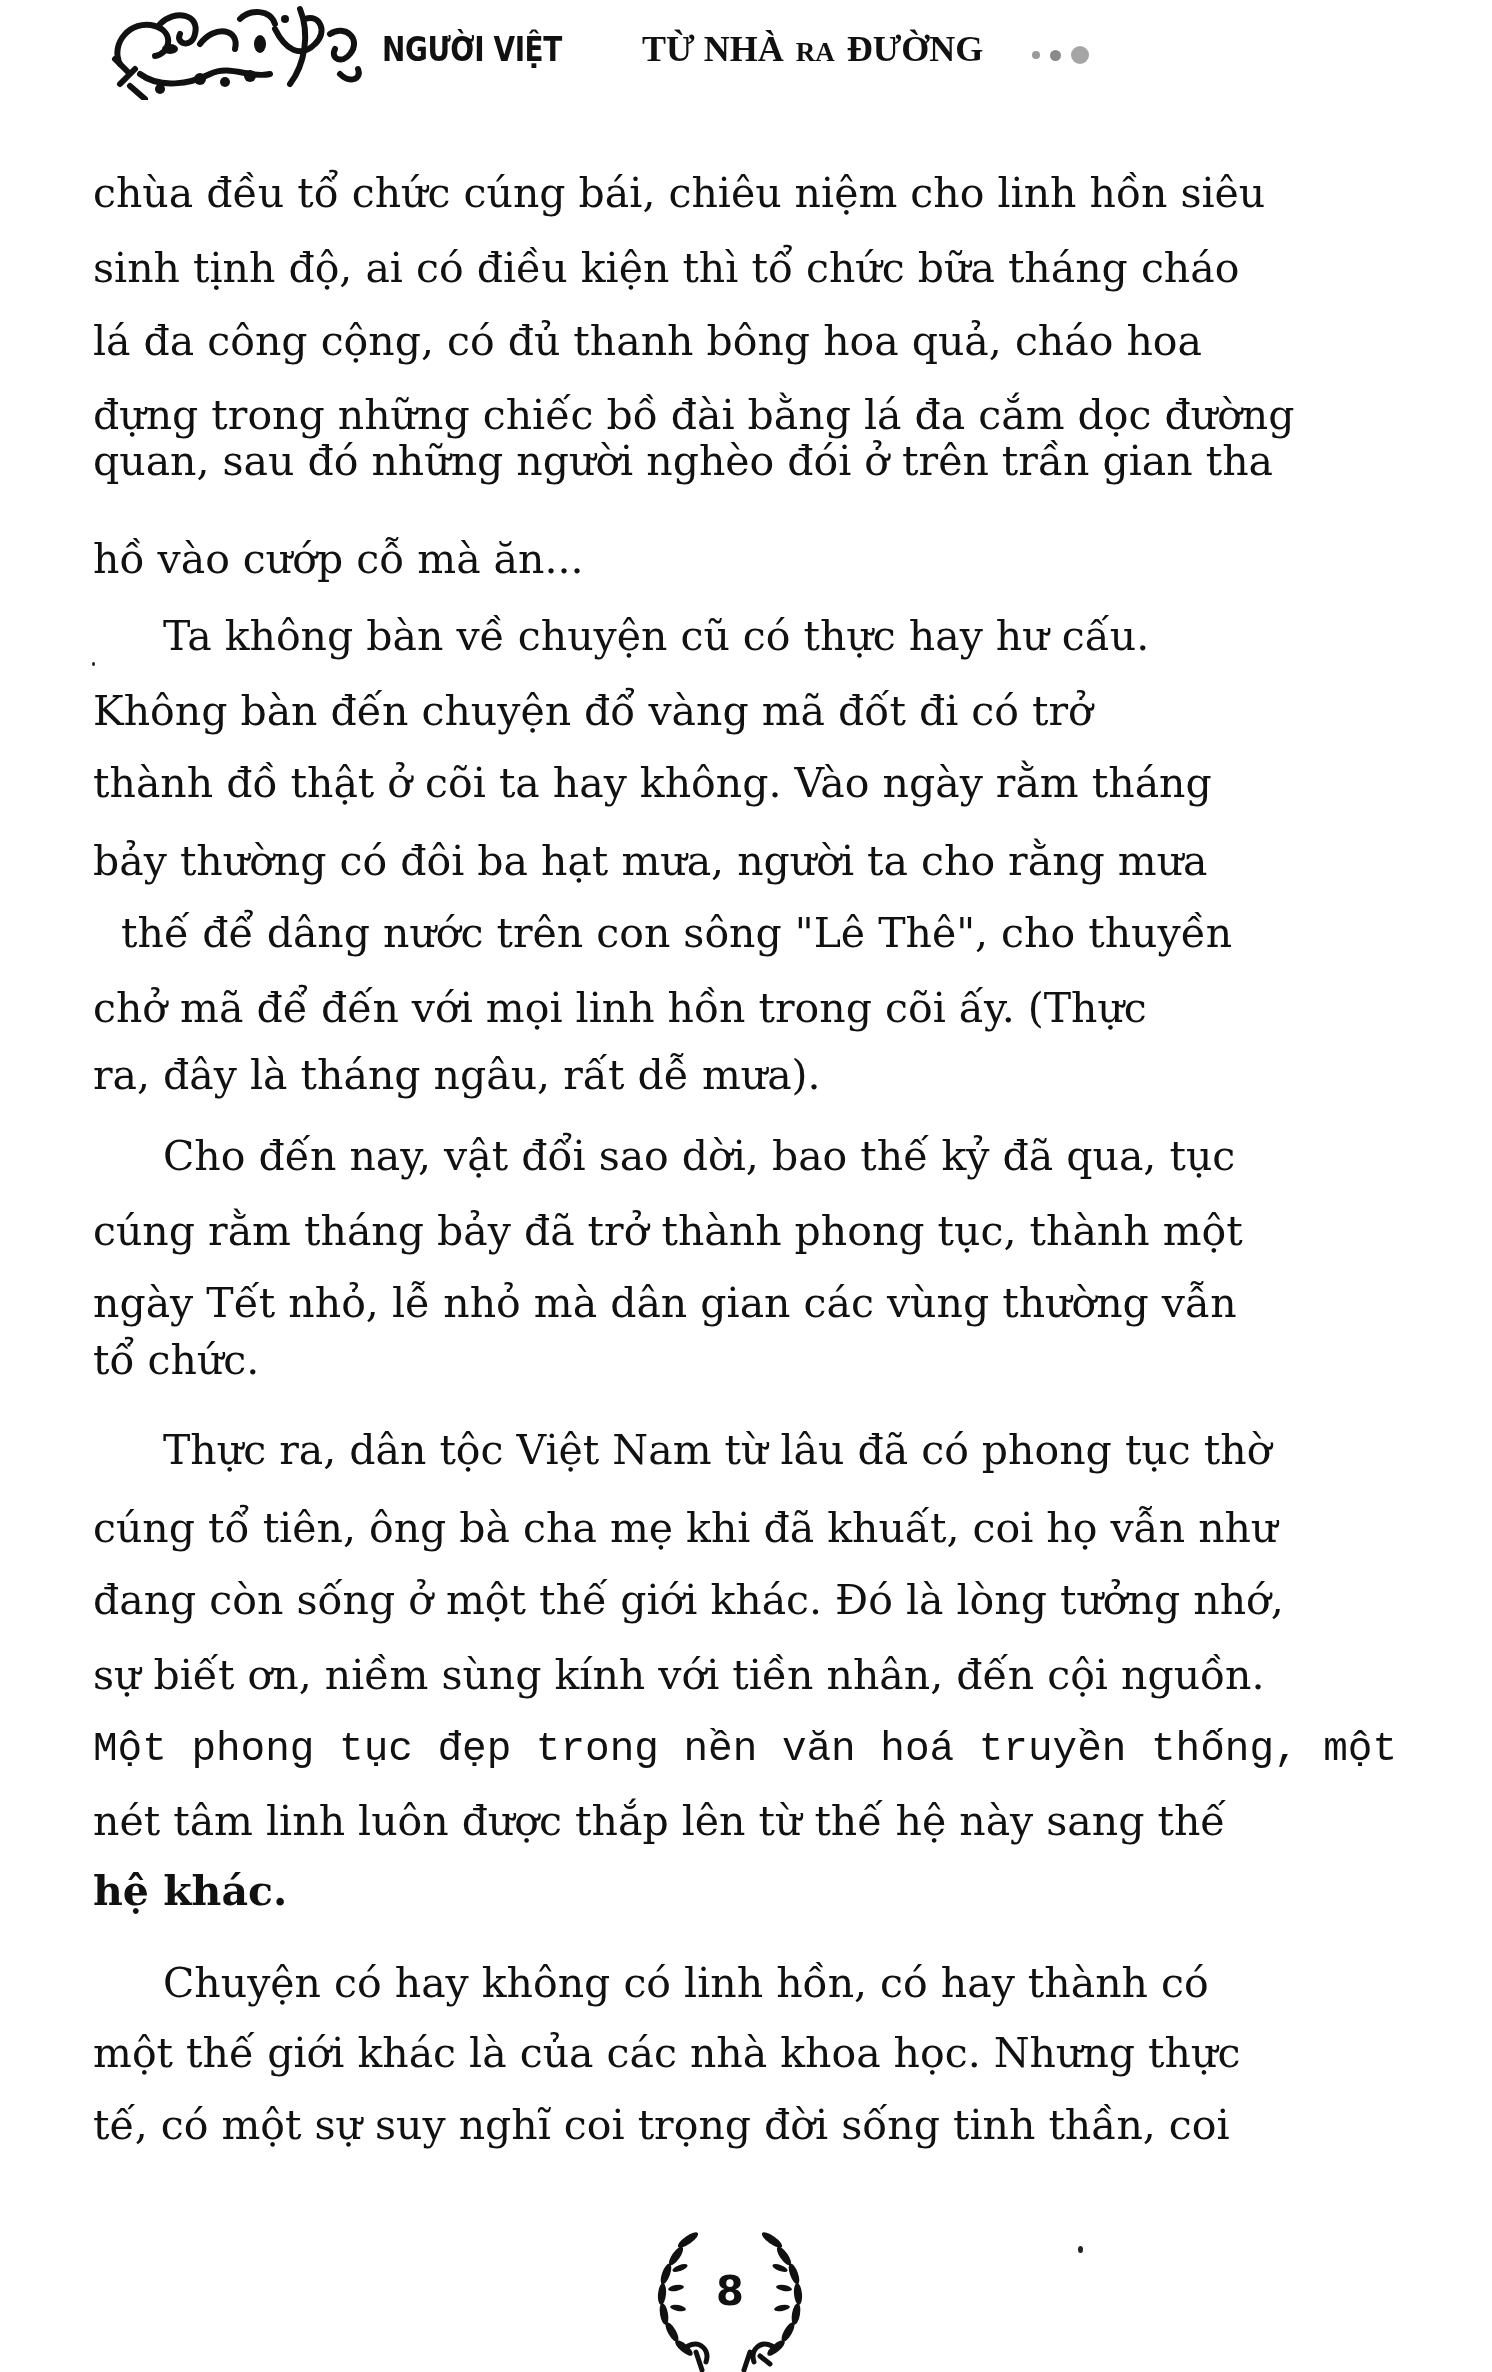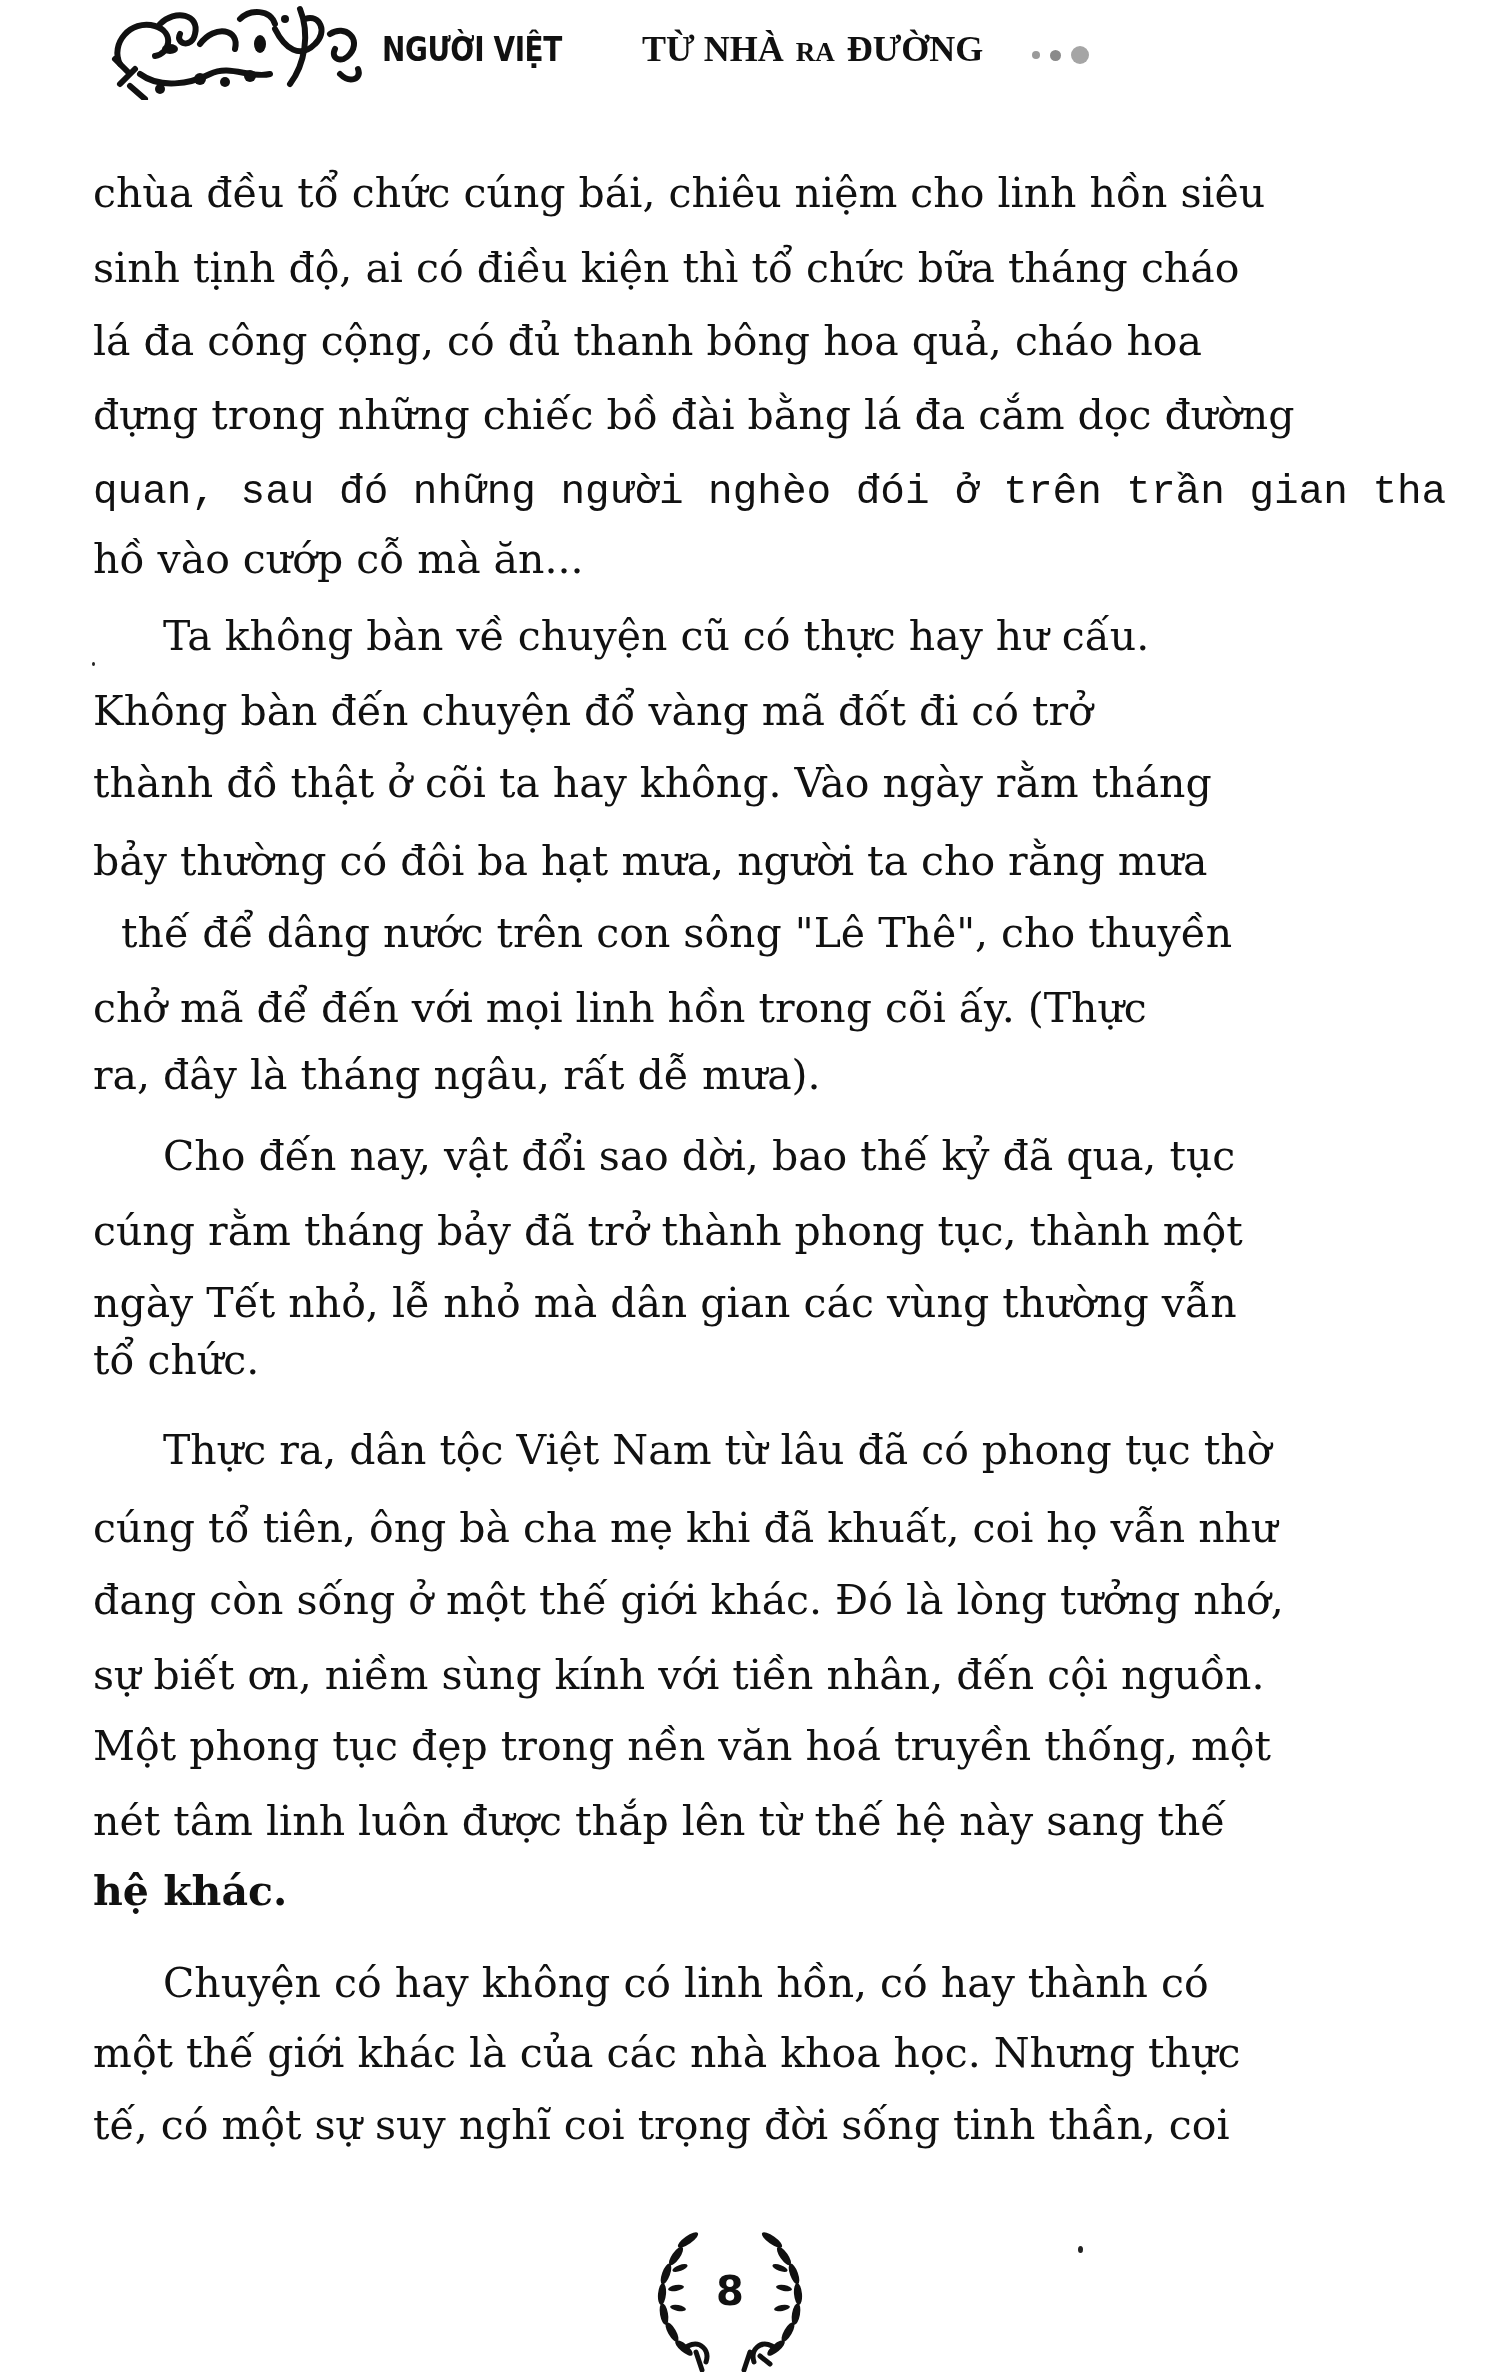--- a/index.html
+++ b/index.html
@@ -63,38 +63,38 @@
     <span class="dot" style="width:11px;height:11px;background:#8a8a8a;"></span>
     <span class="dot" style="width:18px;height:18px;background:#a5a5a5;"></span>
   </div>
 </div>
 
 <div id="body-text">
     <div class="line" style="top: 165px; white-space: nowrap; text-align-last: left;"><span style="white-space: nowrap; word-spacing: 0px;">chùa đều tổ chức cúng bái, chiêu niệm cho linh hồn siêu</span></div>
     <div class="line" style="top: 240px; white-space: nowrap; text-align-last: left;"><span style="white-space: nowrap; word-spacing: 0px;">sinh tịnh độ, ai có điều kiện thì tổ chức bữa tháng cháo</span></div>
     <div class="line" style="top: 313px; white-space: nowrap; text-align-last: left;"><span style="white-space: nowrap; word-spacing: 0px;">lá đa công cộng, có đủ thanh bông hoa quả, cháo hoa</span></div>
     <div class="line" style="top: 387px; white-space: nowrap; text-align-last: left;"><span style="white-space: nowrap; word-spacing: 0px;">đựng trong những chiếc bồ đài bằng lá đa cắm dọc đường</span></div>
-    <div class="line" style="top: 464px; white-space: nowrap; text-align-last: left; font-family: Liberation Mono, monospace;"><span style="white-space: nowrap; word-spacing: 0px;">quan, sau đó những người nghèo đói ở trên trần gian tha</span></div>
+    <div class="line" style="top: 433px; white-space: nowrap; text-align-last: left;"><span style="white-space: nowrap; word-spacing: 0px;">quan, sau đó những người nghèo đói ở trên trần gian tha</span></div>
     <div class="line last" style="top: 531px; white-space: nowrap;"><span style="white-space: nowrap;">hồ vào cướp cỗ mà ăn...</span></div>
     <div class="line indent" style="top: 608px; white-space: nowrap; text-align-last: left;"><span style="white-space: nowrap; word-spacing: 0px;">Ta không bàn về chuyện cũ có thực hay hư cấu.</span></div>
     <div class="line" style="top: 683px; white-space: nowrap; text-align-last: left;"><span style="white-space: nowrap; word-spacing: 0px;">Không bàn đến chuyện đổ vàng mã đốt đi có trở</span></div>
     <div class="line" style="top: 755px; white-space: nowrap; text-align-last: left;"><span style="white-space: nowrap; word-spacing: 0px;">thành đồ thật ở cõi ta hay không. Vào ngày rằm tháng</span></div>
     <div class="line" style="top: 833px; white-space: nowrap; text-align-last: left;"><span style="white-space: nowrap; word-spacing: 0px;">bảy thường có đôi ba hạt mưa, người ta cho rằng mưa</span></div>
     <div class="line" style="top: 905px; white-space: nowrap; text-align-last: left; margin-left: 28px;"><span style="white-space: nowrap; word-spacing: 0px;">thế để dâng nước trên con sông "Lê Thê", cho thuyền</span></div>
     <div class="line" style="top: 980px; white-space: nowrap; text-align-last: left;"><span style="white-space: nowrap; word-spacing: 0px;">chở mã để đến với mọi linh hồn trong cõi ấy. (Thực</span></div>
     <div class="line last" style="top: 1047px; white-space: nowrap;"><span style="white-space: nowrap;">ra, đây là tháng ngâu, rất dễ mưa).</span></div>
     <div class="line indent" style="top: 1128px; white-space: nowrap; text-align-last: left;"><span style="white-space: nowrap; word-spacing: 0px;">Cho đến nay, vật đổi sao dời, bao thế kỷ đã  qua, tục</span></div>
     <div class="line" style="top: 1203px; white-space: nowrap; text-align-last: left;"><span style="white-space: nowrap; word-spacing: 0px;">cúng rằm tháng bảy đã trở thành phong tục, thành một</span></div>
     <div class="line" style="top: 1275px; white-space: nowrap; text-align-last: left;"><span style="white-space: nowrap; word-spacing: 0px;">ngày Tết nhỏ, lễ nhỏ mà dân gian các vùng thường vẫn</span></div>
     <div class="line last" style="top: 1332px; white-space: nowrap;"><span style="white-space: nowrap;">tổ chức.</span></div>
     <div class="line indent" style="top: 1422px; white-space: nowrap; text-align-last: left;"><span style="white-space: nowrap; word-spacing: 0px;">Thực ra, dân tộc Việt Nam từ lâu đã có phong tục thờ</span></div>
     <div class="line" style="top: 1500px; white-space: nowrap; text-align-last: left;"><span style="white-space: nowrap; word-spacing: 0px;">cúng tổ tiên, ông bà cha mẹ khi đã khuất, coi họ vẫn như</span></div>
     <div class="line" style="top: 1572px; white-space: nowrap; text-align-last: left;"><span style="white-space: nowrap; word-spacing: 0px;">đang còn sống ở một thế giới khác. Đó là lòng tưởng nhớ,</span></div>
     <div class="line" style="top: 1647px; white-space: nowrap; text-align-last: left;"><span style="white-space: nowrap; word-spacing: 0px;">sự biết ơn, niềm sùng kính với tiền nhân, đến cội nguồn.</span></div>
-    <div class="line" style="top: 1718px; white-space: nowrap; text-align-last: left;"><span style="white-space: nowrap; word-spacing: 0px;">Một phong tục đẹp trong nền văn hoá truyền thống, một</span></div>
+    <div class="line" style="top: 1718px; white-space: nowrap; text-align-last: left;"><span style="white-space: nowrap; word-spacing: 0px; font-family: Liberation Mono, monospace;">Một phong tục đẹp trong nền văn hoá truyền thống, một</span></div>
     <div class="line" style="top: 1793px; white-space: nowrap; text-align-last: left;"><span style="white-space: nowrap; word-spacing: 0px;">nét tâm linh luôn được thắp lên từ thế hệ này sang thế</span></div>
     <div class="line last" style="top: 1863px; white-space: nowrap; font-weight: bold;"><span style="white-space: nowrap;">hệ khác.</span></div>
     <div class="line indent" style="top: 1955px; white-space: nowrap; text-align-last: left;"><span style="white-space: nowrap; word-spacing: 0px;">Chuyện có hay không có linh hồn, có hay thành có</span></div>
     <div class="line" style="top: 2025px; white-space: nowrap; text-align-last: left;"><span style="white-space: nowrap; word-spacing: 0px;">một thế giới khác là của các nhà khoa học. Nhưng thực</span></div>
     <div class="line" style="top: 2097px; white-space: nowrap; text-align-last: left;"><span style="white-space: nowrap; word-spacing: 0px;">tế, có một sự suy nghĩ coi trọng đời sống tinh thần, coi</span></div>
   </div>
 
 <div class="footer">
   <svg width="180" height="144" viewBox="0 0 180 144" style="position:absolute;left:0;top:0;">
     <g fill="#111">

